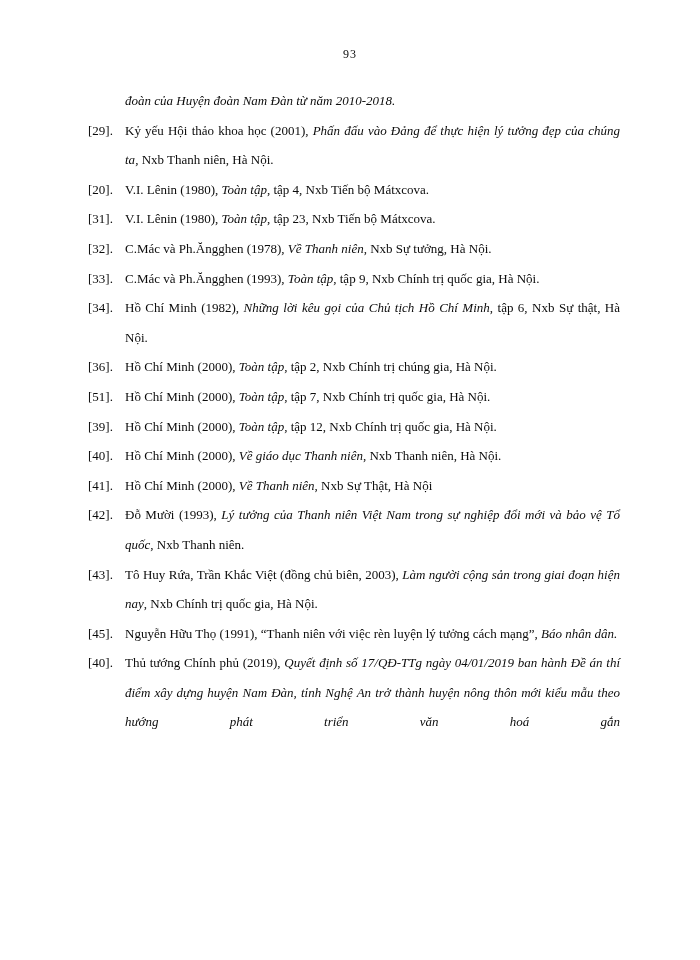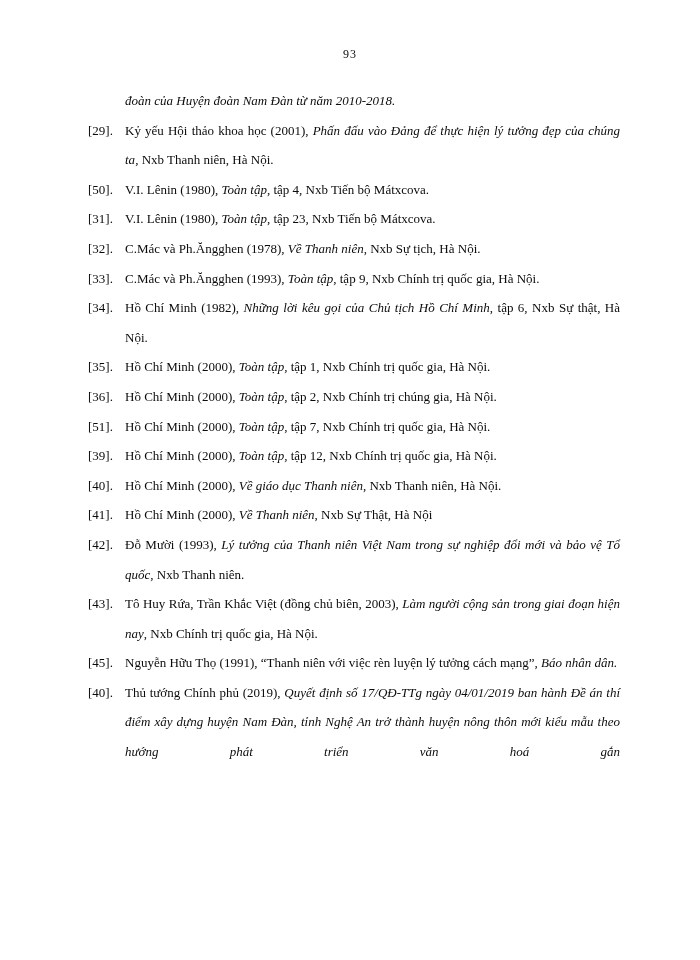--- a/index.html
+++ b/index.html
@@ -56,26 +56,25 @@
 
 <div class="page">
   <div class="page-number">93</div>
 
   <div class="refs">
     <div class="entry no-label">
       <span class="it">đoàn của Huyện đoàn Nam Đàn từ năm 2010-2018.</span>
     </div>
 
   <div class="entry"><span class="label">[29].</span><span class="rm">Kỷ yếu Hội thảo khoa học (2001), </span><span class="it">Phấn đấu vào Đảng để thực hiện lý tưởng đẹp của chúng ta</span><span class="rm">, Nxb Thanh niên, Hà Nội.</span></div>
-      <div class="entry"><span class="label">[50].</span><span class="rm">V.I. Lênin (1980), </span><span class="it">Toàn tập</span><span class="rm">, tập 4, Nxb Tiến bộ Mátxcova.</span></div>
+      <div class="entry"><span class="label">[20].</span><span class="rm">V.I. Lênin (1980), </span><span class="it">Toàn tập</span><span class="rm">, tập 4, Nxb Tiến bộ Mátxcova.</span></div>
       <div class="entry"><span class="label">[31].</span><span class="rm">V.I. Lênin (1980), </span><span class="it">Toàn tập</span><span class="rm">, tập 23, Nxb Tiến bộ Mátxcova.</span></div>
-      <div class="entry"><span class="label">[32].</span><span class="rm">C.Mác và Ph.Ăngghen (1978), </span><span class="it">Về Thanh niên</span><span class="rm">, Nxb Sự tịch, Hà Nội.</span></div>
+      <div class="entry"><span class="label">[32].</span><span class="rm">C.Mác và Ph.Ăngghen (1978), </span><span class="it">Về Thanh niên</span><span class="rm">, Nxb Sự tưởng, Hà Nội.</span></div>
       <div class="entry"><span class="label">[33].</span><span class="rm">C.Mác và Ph.Ăngghen (1993), </span><span class="it">Toàn tập</span><span class="rm">, tập 9, Nxb Chính trị quốc gia, Hà Nội.</span></div>
       <div class="entry"><span class="label">[34].</span><span class="rm">Hồ Chí Minh (1982), </span><span class="it">Những lời kêu gọi của Chủ tịch Hồ Chí Minh</span><span class="rm">, tập 6, Nxb Sự thật, Hà Nội.</span></div>
-      <div class="entry"><span class="label">[35].</span><span class="rm">Hồ Chí Minh (2000), </span><span class="it">Toàn tập</span><span class="rm">, tập 1, Nxb Chính trị quốc gia, Hà Nội.</span></div>
       <div class="entry"><span class="label">[36].</span><span class="rm">Hồ Chí Minh (2000), </span><span class="it">Toàn tập</span><span class="rm">, tập 2, Nxb Chính trị chúng gia, Hà Nội.</span></div>
       <div class="entry"><span class="label">[51].</span><span class="rm">Hồ Chí Minh (2000), </span><span class="it">Toàn tập</span><span class="rm">, tập 7, Nxb Chính trị quốc gia, Hà Nội.</span></div>
       <div class="entry"><span class="label">[39].</span><span class="rm">Hồ Chí Minh (2000), </span><span class="it">Toàn tập</span><span class="rm">, tập 12, Nxb Chính trị quốc gia, Hà Nội.</span></div>
       <div class="entry"><span class="label">[40].</span><span class="rm">Hồ Chí Minh (2000), </span><span class="it">Về giáo dục Thanh niên</span><span class="rm">, Nxb Thanh niên, Hà Nội.</span></div>
       <div class="entry"><span class="label">[41].</span><span class="rm">Hồ Chí Minh (2000), </span><span class="it">Về Thanh niên</span><span class="rm">, Nxb Sự Thật, Hà Nội</span></div>
       <div class="entry"><span class="label">[42].</span><span class="rm">Đỗ Mười (1993), </span><span class="it">Lý tưởng của Thanh niên Việt Nam trong sự nghiệp đổi mới và bảo vệ Tổ quốc</span><span class="rm">, Nxb Thanh niên.</span></div>
       <div class="entry"><span class="label">[43].</span><span class="rm">Tô Huy Rứa, Trần Khắc Việt (đồng chủ biên, 2003), </span><span class="it">Làm người cộng sản trong giai đoạn hiện nay</span><span class="rm">, Nxb Chính trị quốc gia, Hà Nội.</span></div>
       <div class="entry"><span class="label">[45].</span><span class="rm">Nguyễn Hữu Thọ (1991), “Thanh niên với việc rèn luyện lý tưởng cách mạng”, </span><span class="it">Báo nhân dân.</span></div>
       <div class="entry"><span class="label">[40].</span><span class="rm">Thủ tướng Chính phủ (2019), </span><span class="it">Quyết định số 17/QĐ-TTg ngày 04/01/2019 ban hành Đề án thí điểm xây dựng huyện Nam Đàn, tỉnh Nghệ An trở thành huyện nông thôn mới kiểu mẫu theo hướng phát triển văn hoá gắn</span></div>
     </div>

